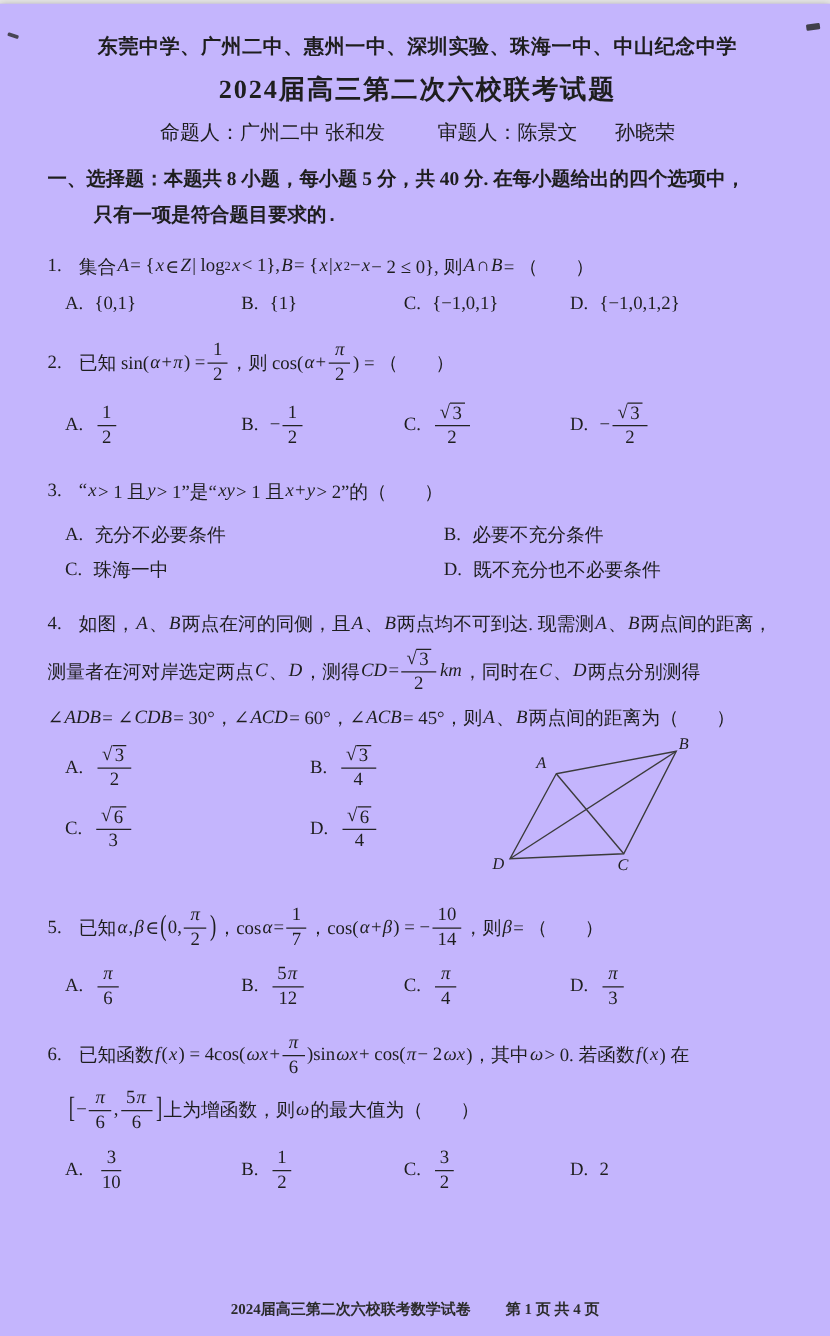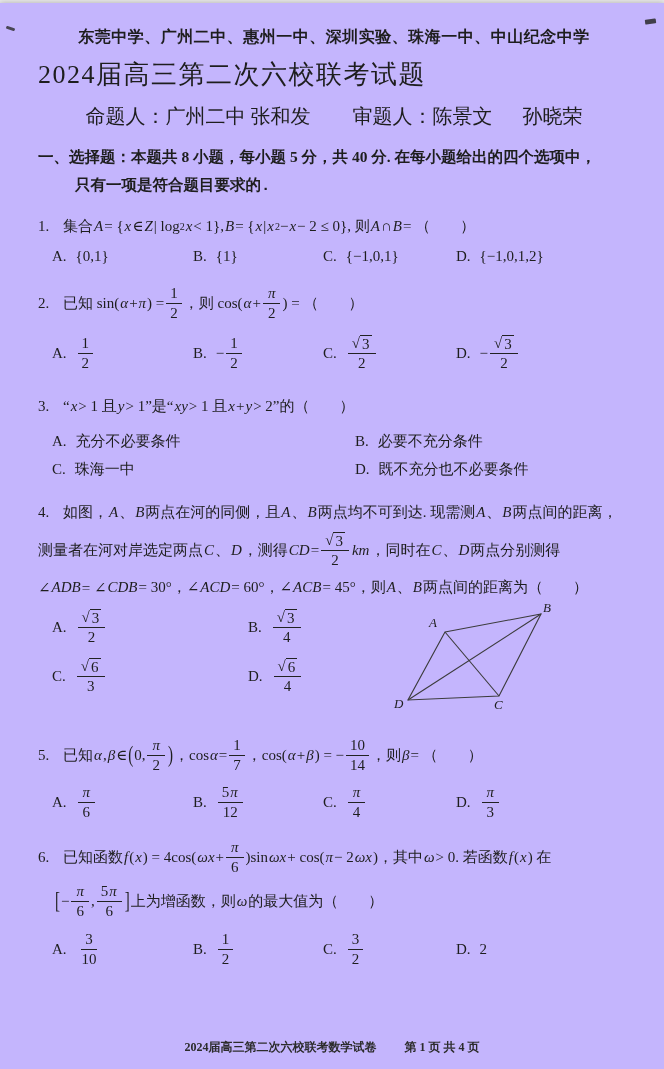--- a/index.html
+++ b/index.html
@@ -9,23 +9,23 @@
     position:relative; width:664px; height:1069px; margin:3px auto;
     background:#c4b5fd; overflow:hidden;
     padding:24px 34px 0 38px;
     box-shadow:0 0 6px rgba(0,0,0,.25);
   }
   .speck{ position:absolute; background:#2a2a2a; border-radius:1px; }
   .speck.tl{ left:6px; top:24px; width:9px; height:3px; transform:rotate(18deg); opacity:.8;}
   .speck.tr{ right:8px; top:16px; width:11px; height:5px; transform:rotate(-8deg); opacity:.85;}
 
   .schools{ text-align:center; font-size:16px; font-weight:600; letter-spacing:.5px; }
-  .exam-title{ font-size:26px; font-weight:400; letter-spacing:1.5px; margin-top:9px; }
+  .exam-title{ text-align:center; font-size:21px; font-weight:700; letter-spacing:1.5px; margin-top:9px; }
   .subject{ text-align:center; font-size:31px; font-weight:700; letter-spacing:3px; margin-top:6px; }
-  .people{ display:flex; justify-content:center; font-size:20px; margin-top:11px; }
+  .people{ display:flex; justify-content:center; font-size:16px; margin-top:11px; }
   .people .gap-lg{ margin-left:42px; }
   .people .gap-md{ margin-left:30px; }
 
   .instructions{ margin-top:13px; font-size:15.5px; font-weight:700; line-height:1.85; }
   .instructions .l2{ margin-left:37px;font-family:Liberation Mono, monospace; }
 
   .question{ font-size:15px; }
   .stem{ display:flex; align-items:center; min-height:26px; }
   .stem .qnum{ flex:none; width:25px; }
   .mtext{ display:inline-flex; align-items:center; flex-wrap:wrap; }

